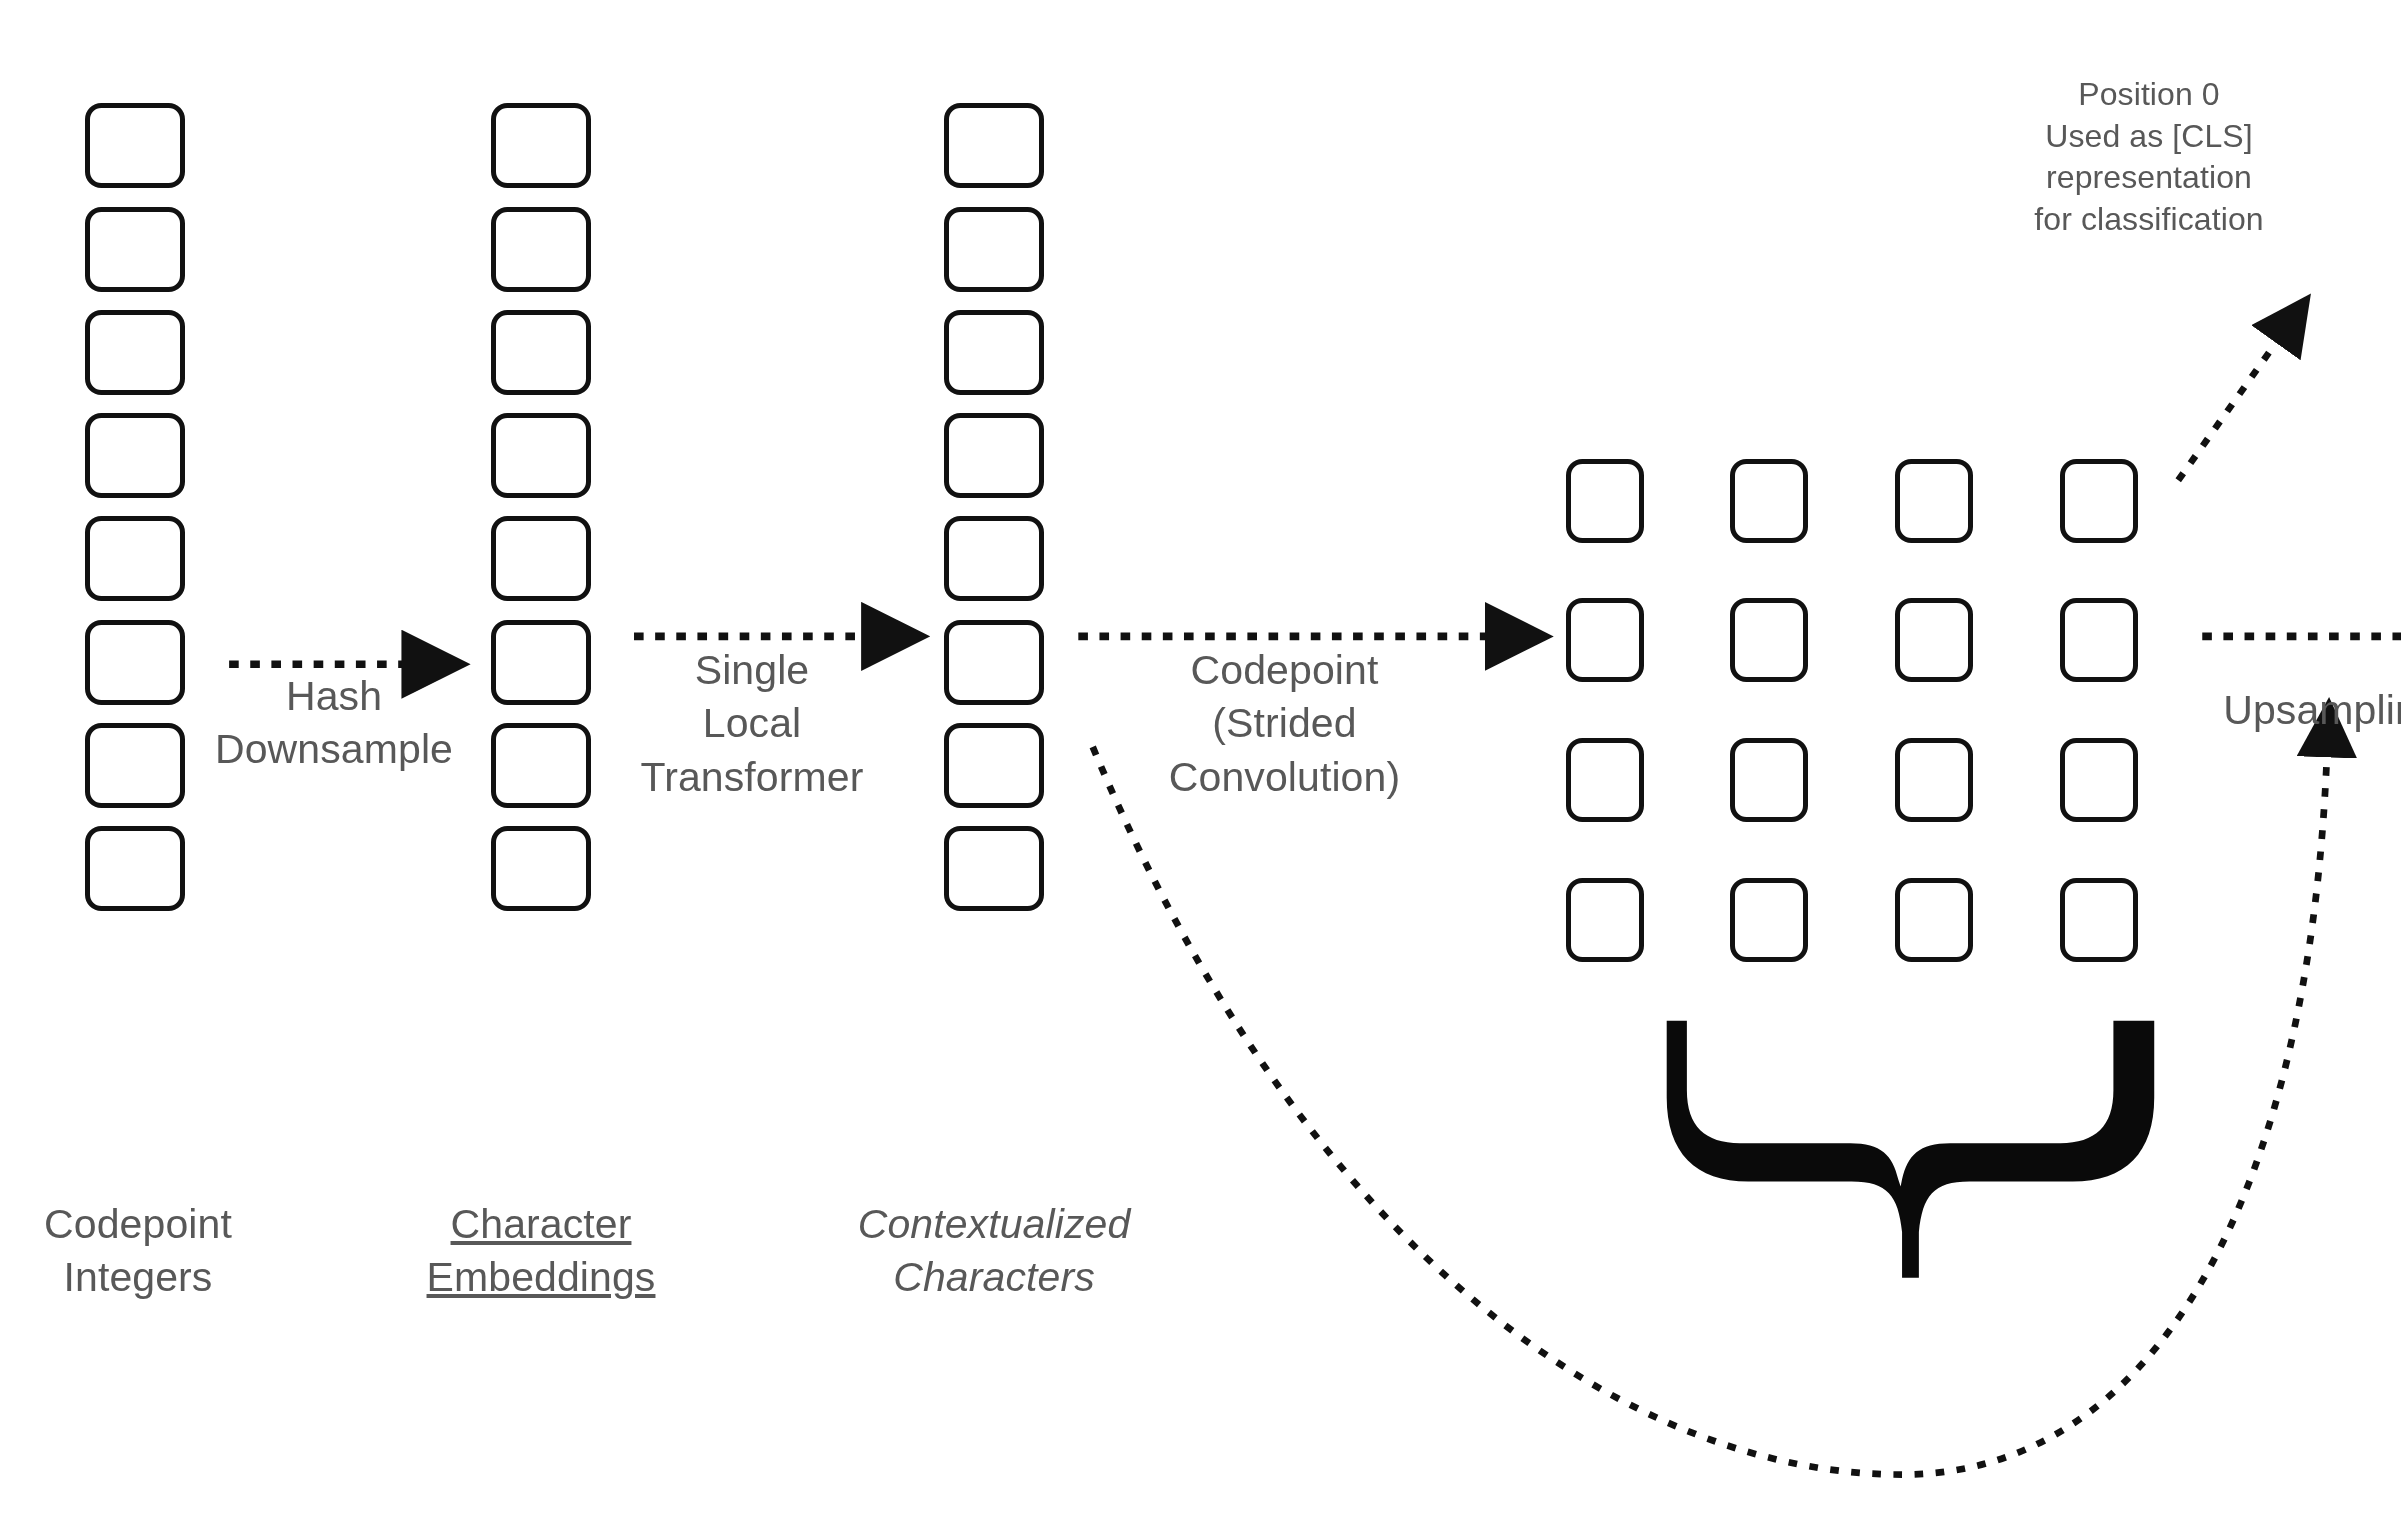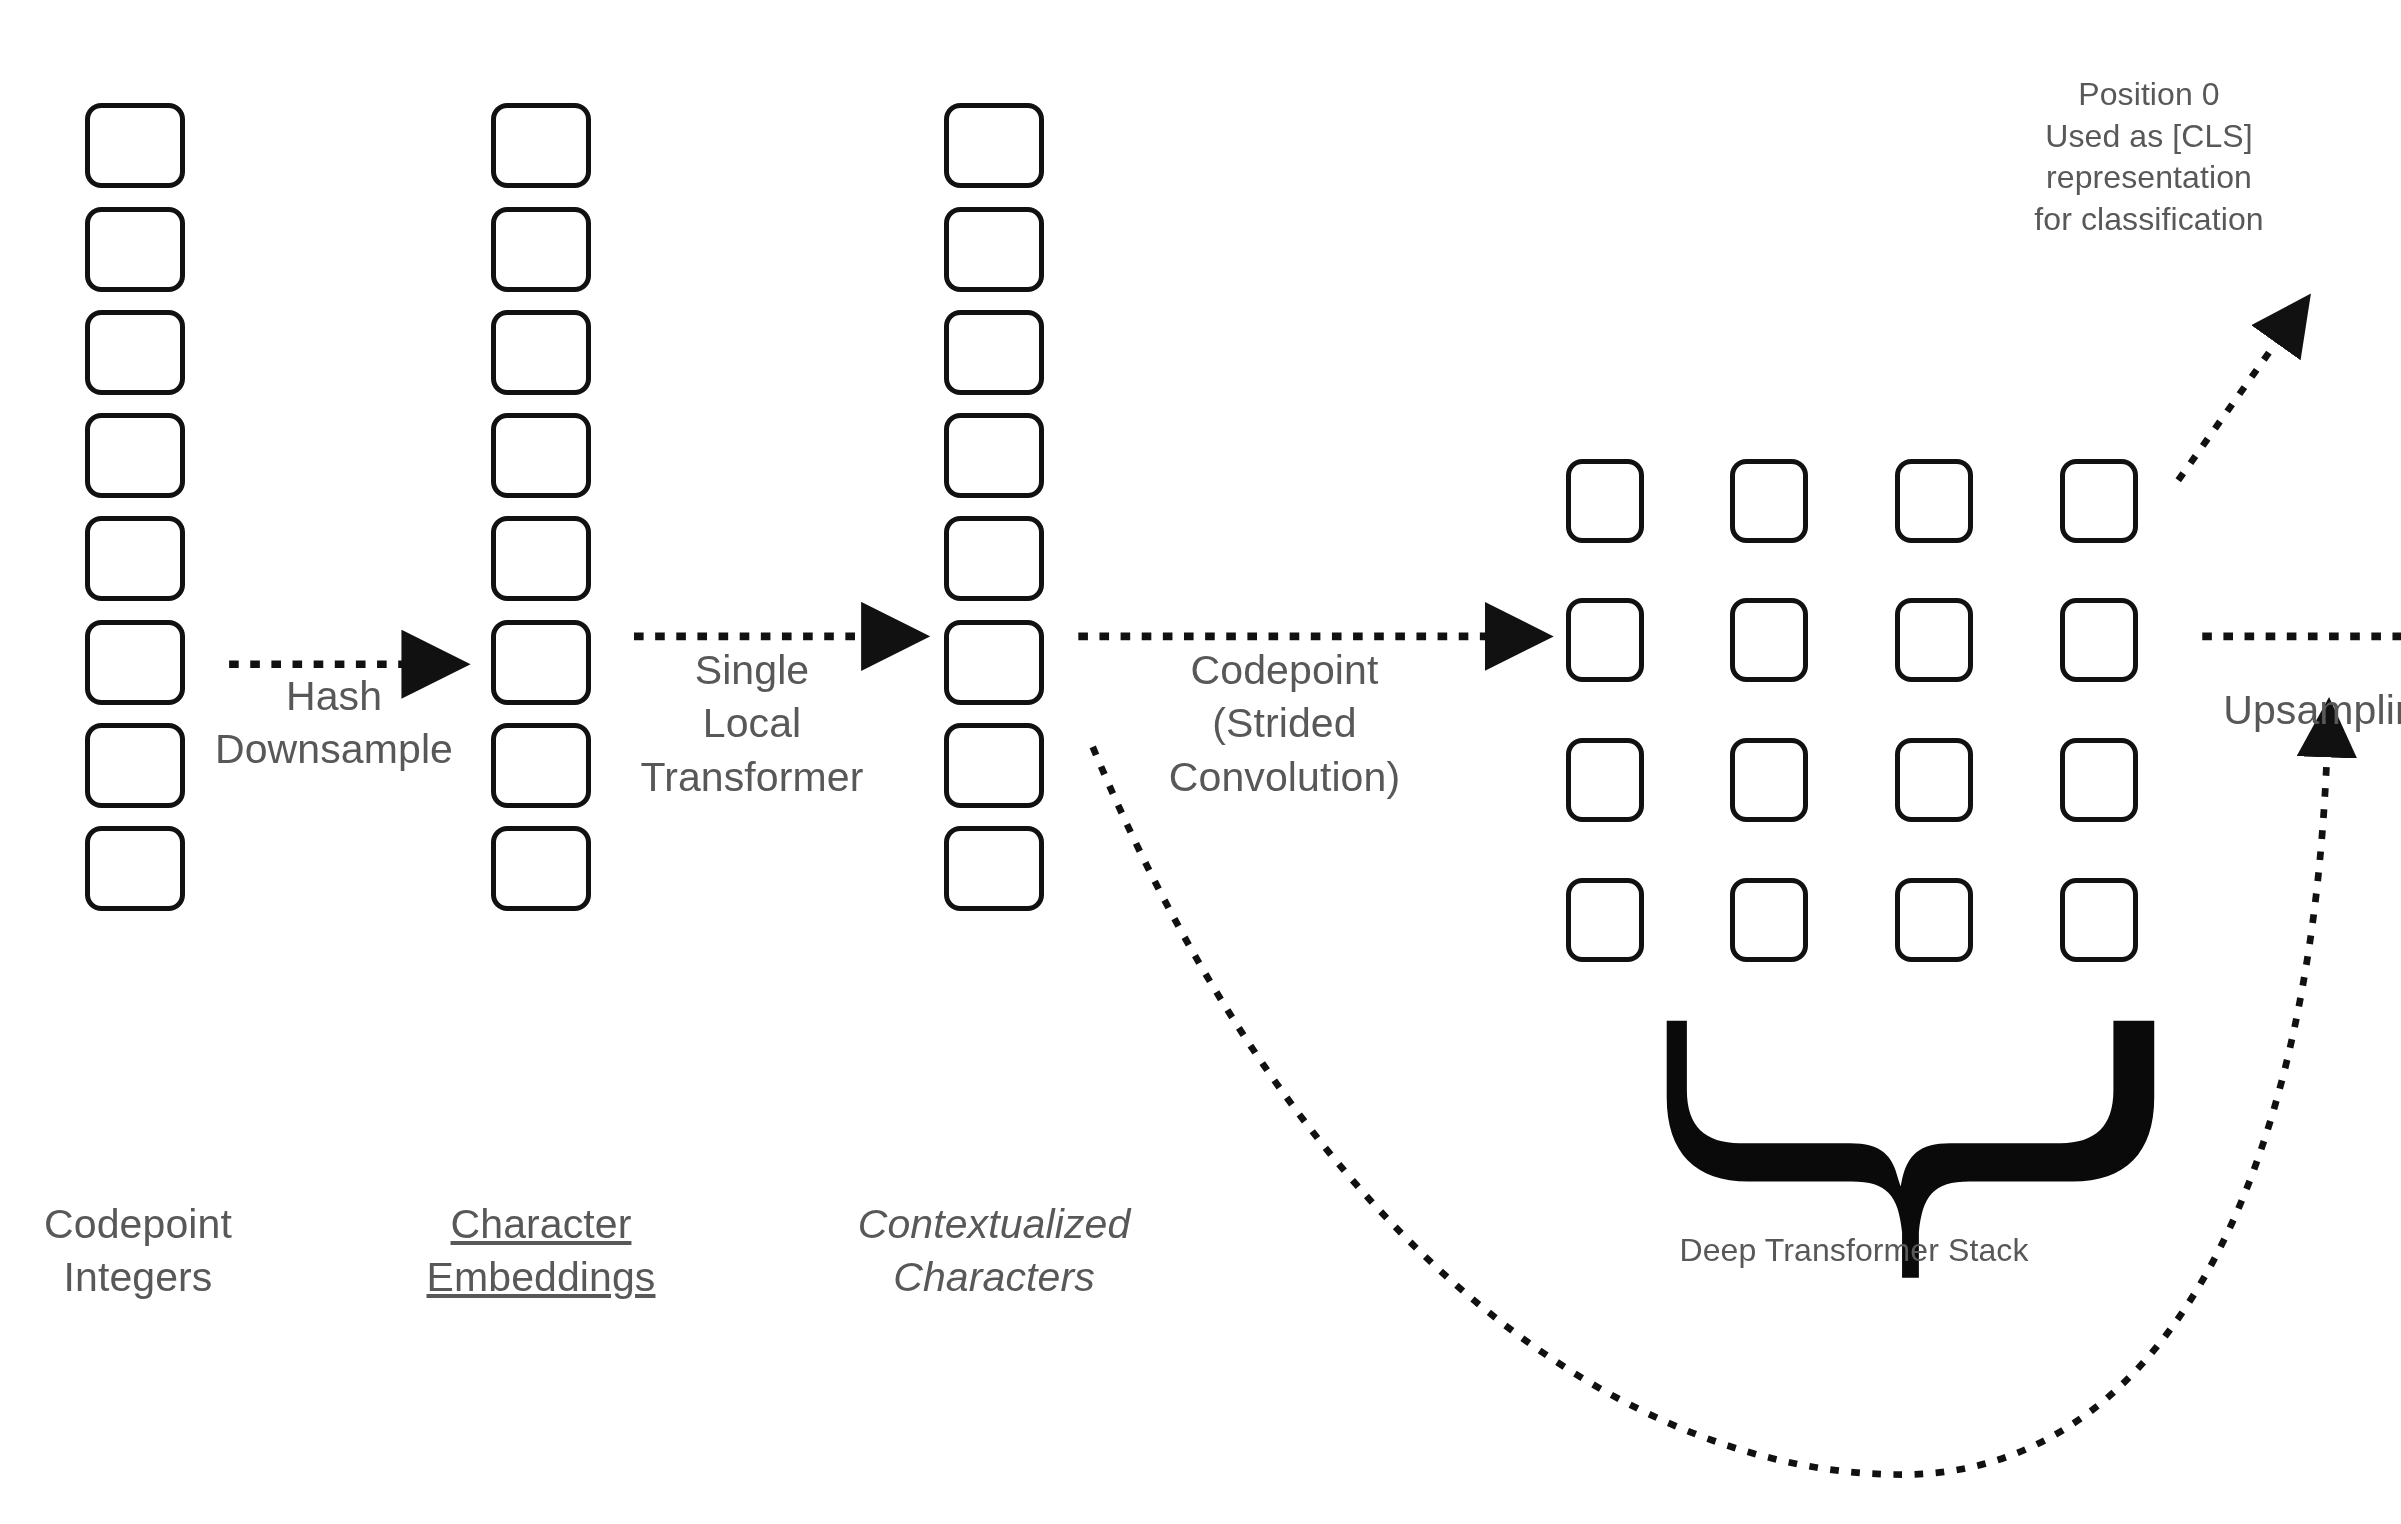--- a/index.html
+++ b/index.html
@@ -137,21 +137,20 @@
     <div class="cell" style="left:1566px;top:738px;width:78px;height:84px;"></div>
     <div class="cell" style="left:1730px;top:738px;width:78px;height:84px;"></div>
     <div class="cell" style="left:1895px;top:738px;width:78px;height:84px;"></div>
     <div class="cell" style="left:2060px;top:738px;width:78px;height:84px;"></div>
 
     <div class="cell" style="left:1566px;top:878px;width:78px;height:84px;"></div>
     <div class="cell" style="left:1730px;top:878px;width:78px;height:84px;"></div>
     <div class="cell" style="left:1895px;top:878px;width:78px;height:84px;"></div>
     <div class="cell" style="left:2060px;top:878px;width:78px;height:84px;"></div>
   </div>
-  <div class="lbl" style="left:1568px;top:1230px;width:572px;">Deep Transformer Stack</div>
 
   <div>
     
     
     
     
     
     
     
     

